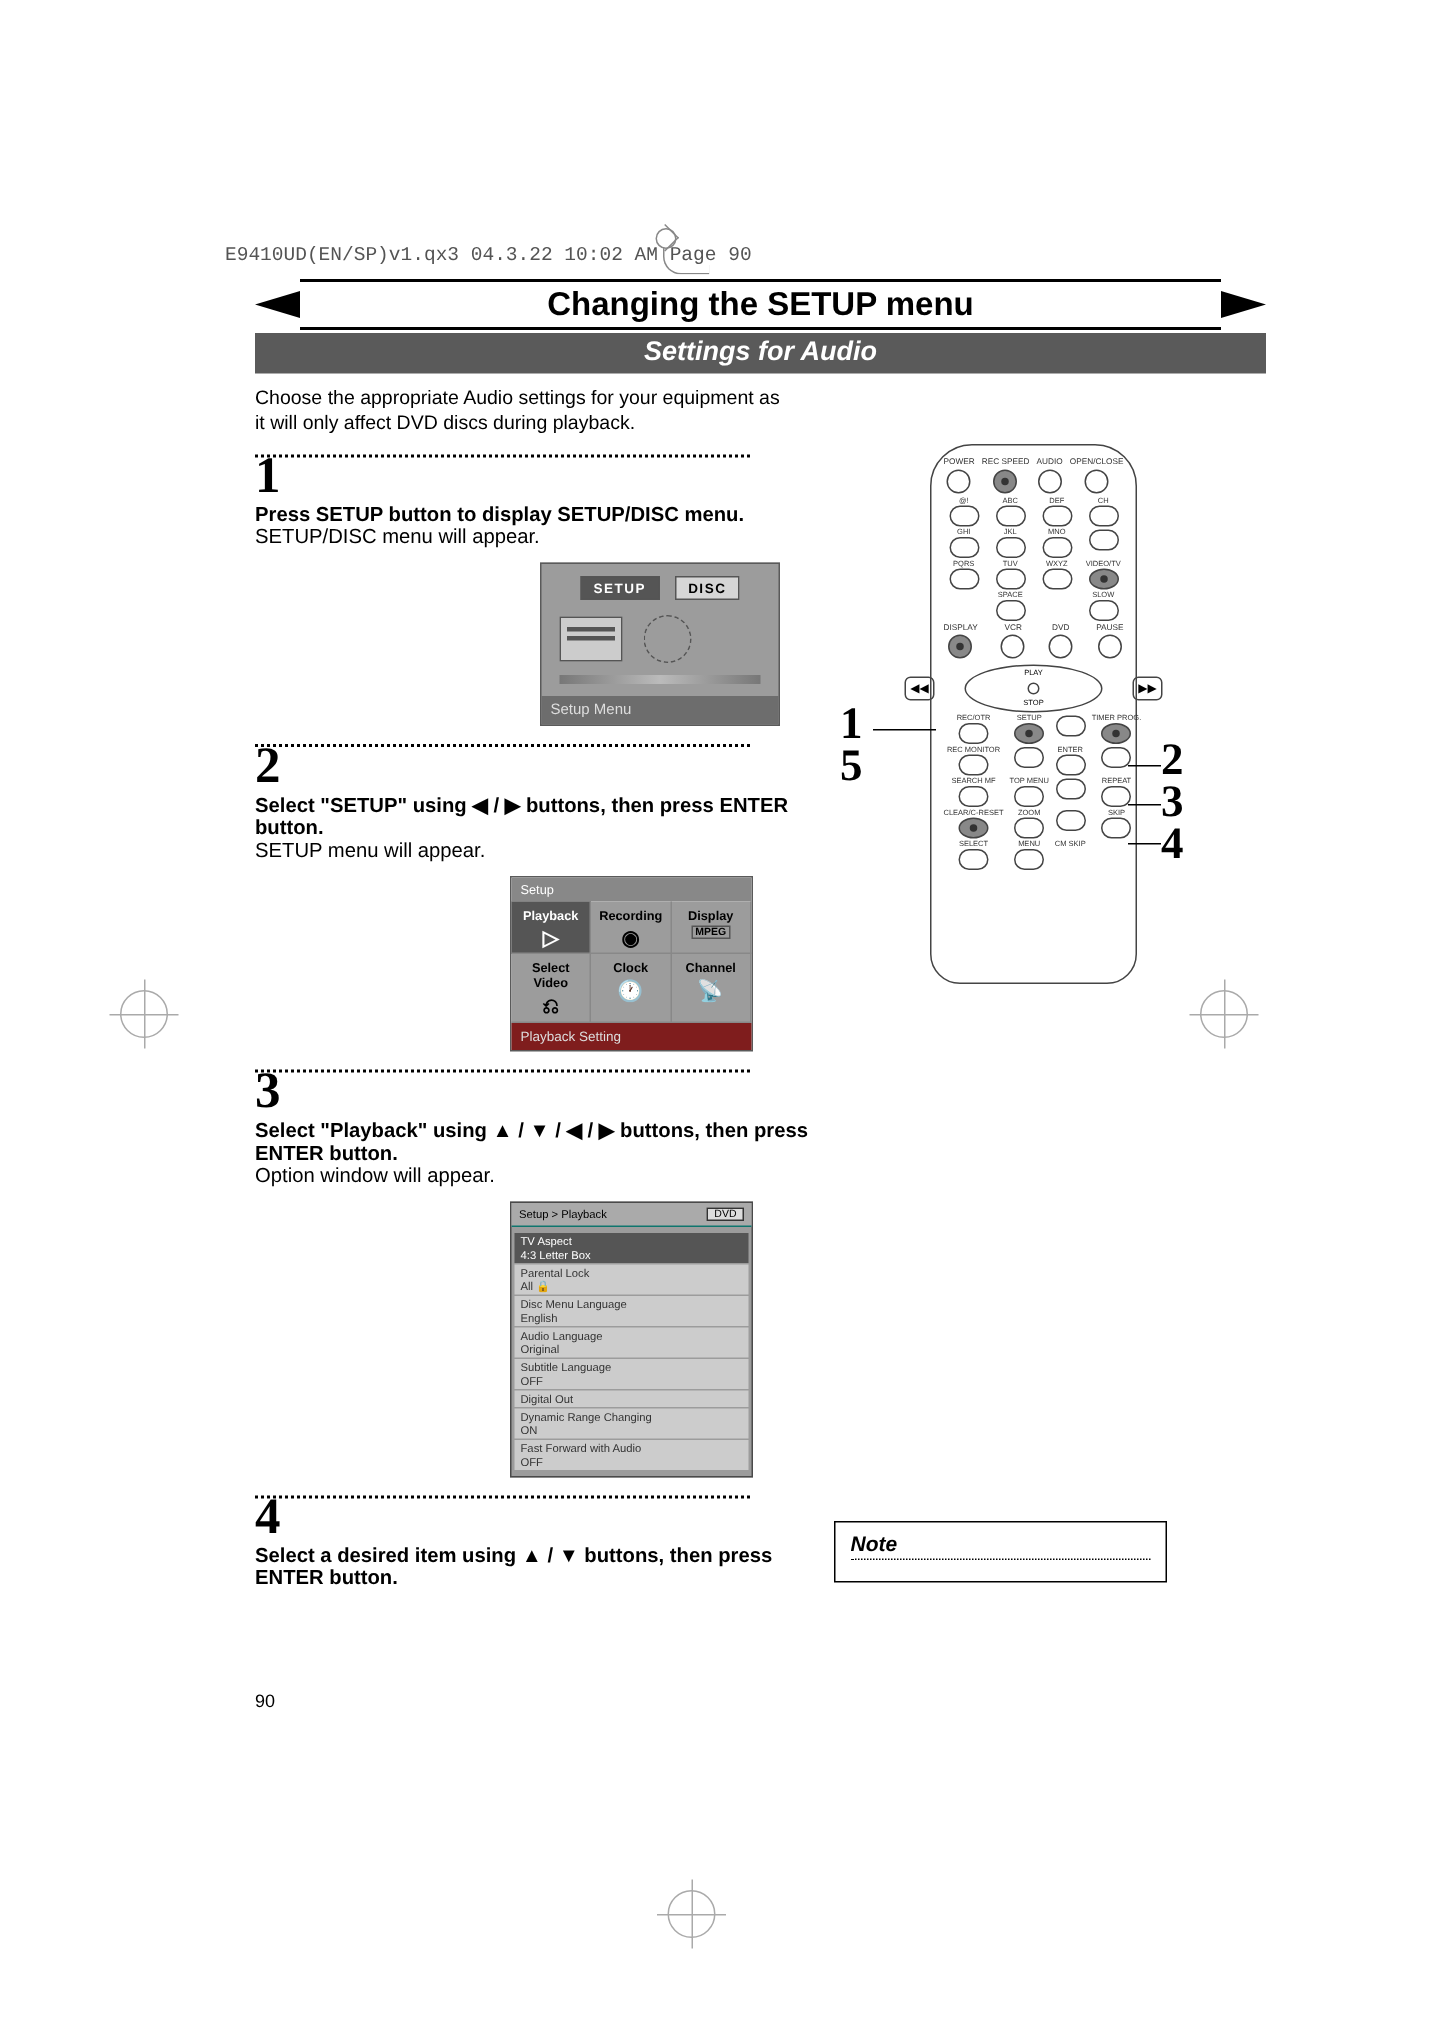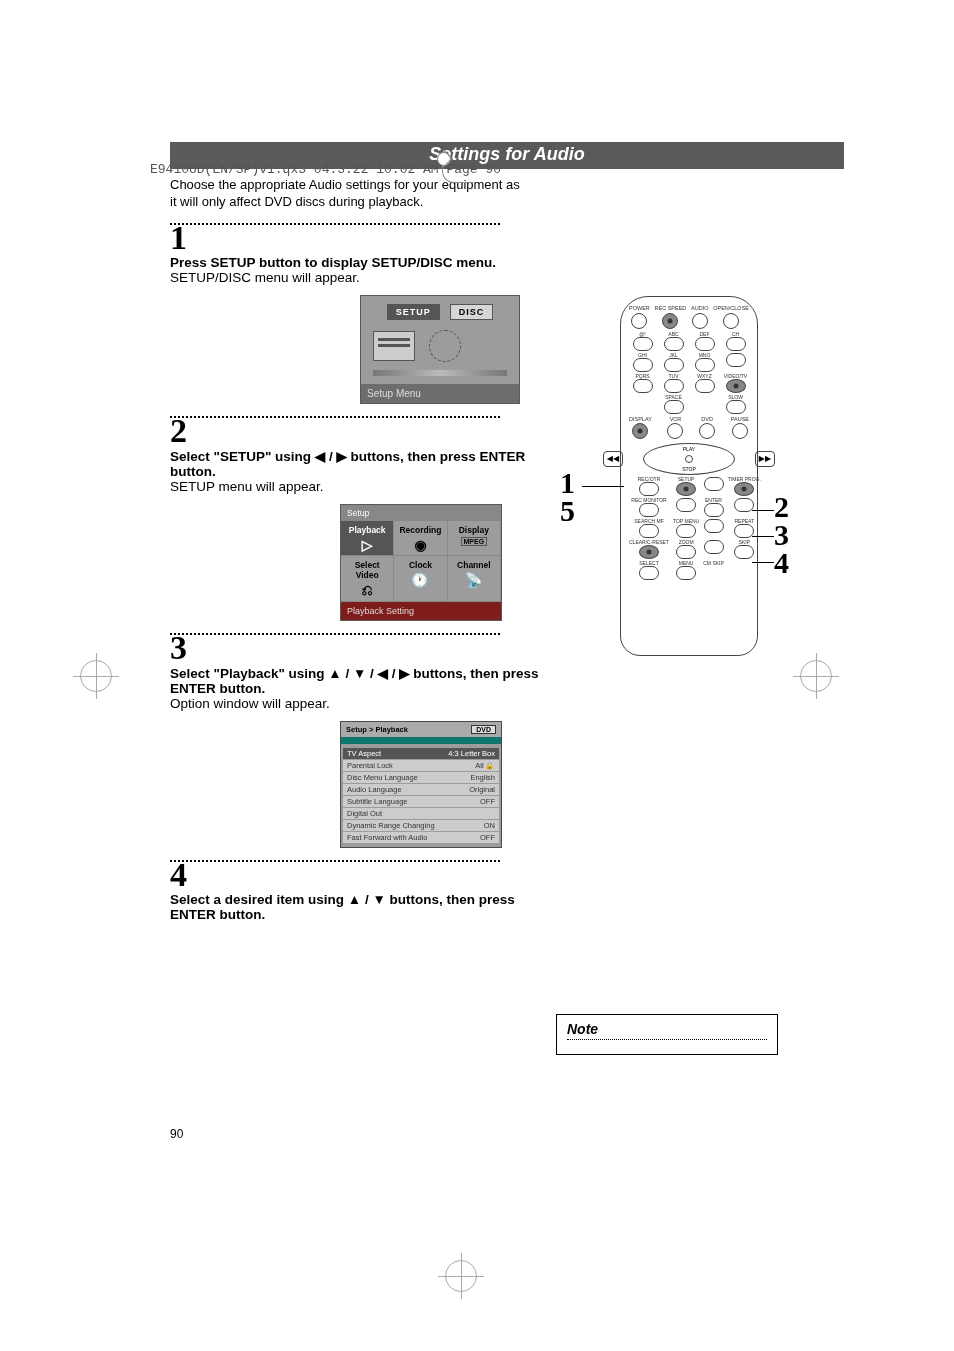--- a/index.html
+++ b/index.html
@@ -217,24 +217,24 @@
   .sg-footer { background:#7f1d1d; color:#ddd; padding:4px 6px; font-size:9px; }
 
   
   .pb-table {
     margin: 10px 0 0 170px;
     width: 160px;
     border: 1px solid #4a4a4a;
     font-size: 7.5px;
     background:#9c9c9c;
   }
-  .pb-head { display:flex; justify-content:space-between; padding:3px 5px; background:#aaa; border-bottom:7px solid #0f766e;font-weight:bold;}
+  .pb-head { display:flex; justify-content:space-between; padding:3px 5px; background:#aaa; border-bottom:1px solid #0f766e;}
   .pb-head .chip { border:1px solid #333; padding:0 4px; background:#ddd; font-size:7px;}
   .pb-rows { padding:3px 2px; }
-  .pb-row { display:flex; justify-content:space-between; padding:1px 4px; background:#ccc; margin:1px 0; color:#333; }
+  .pb-row { display:flex; justify-content:space-between; padding:1px 4px; background:#ccc; margin:1px 0; color:#333;flex-direction:column; }
   .pb-row.sel { background:#555; color:#fff; }
   .pb-row .v { font-size:7.5px; }
 
   
   .remote-wrap {
     position: absolute;
     top: 296px;
     left: 560px;
     width: 230px;
   }
@@ -328,20 +328,25 @@
 
 <div class="page">
 
   <div class="header-line">E9410UD(EN/SP)v1.qx3  04.3.22  10:02 AM  Page 90</div>
   <div class="print-mark"></div>
 
   <div class="crop-mark cm-left"></div>
   <div class="crop-mark cm-right"></div>
   <div class="crop-mark cm-bottom"></div>
 
+  <div class="title-bar-wrap">
+    <div class="title-arrow arrow-left"></div>
+    <div class="title-bar">Changing the SETUP menu</div>
+    <div class="title-arrow arrow-right"></div>
+  </div>
   <div class="section-bar">Settings for Audio</div>
 
   <div class="intro">Choose the appropriate Audio settings for your equipment as it will only affect DVD discs during playback.</div>
 
 
   <hr class="dotted">
   <div class="step">
     <div class="step-num">1</div>
     <div class="step-head">Press SETUP button to display SETUP/DISC menu.</div>
     <div class="step-body">SETUP/DISC menu will appear.</div>

